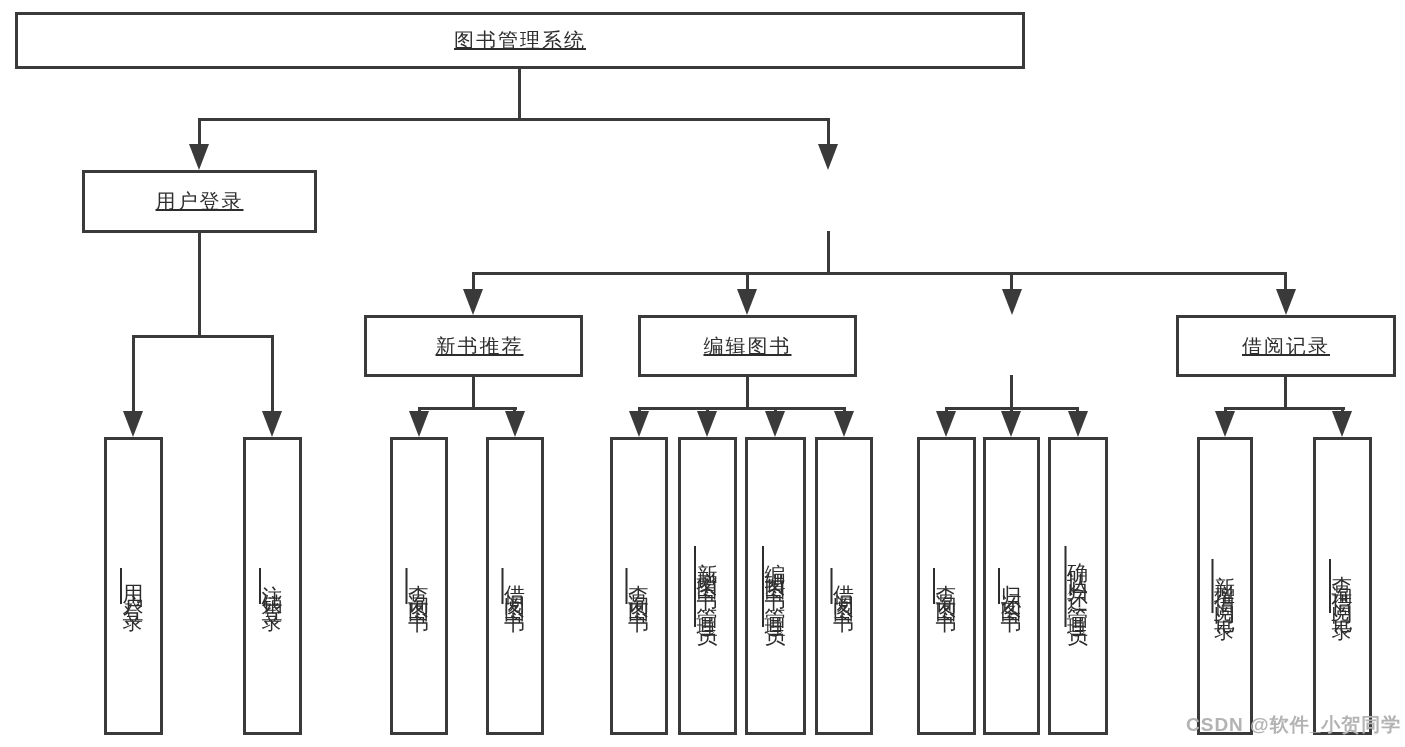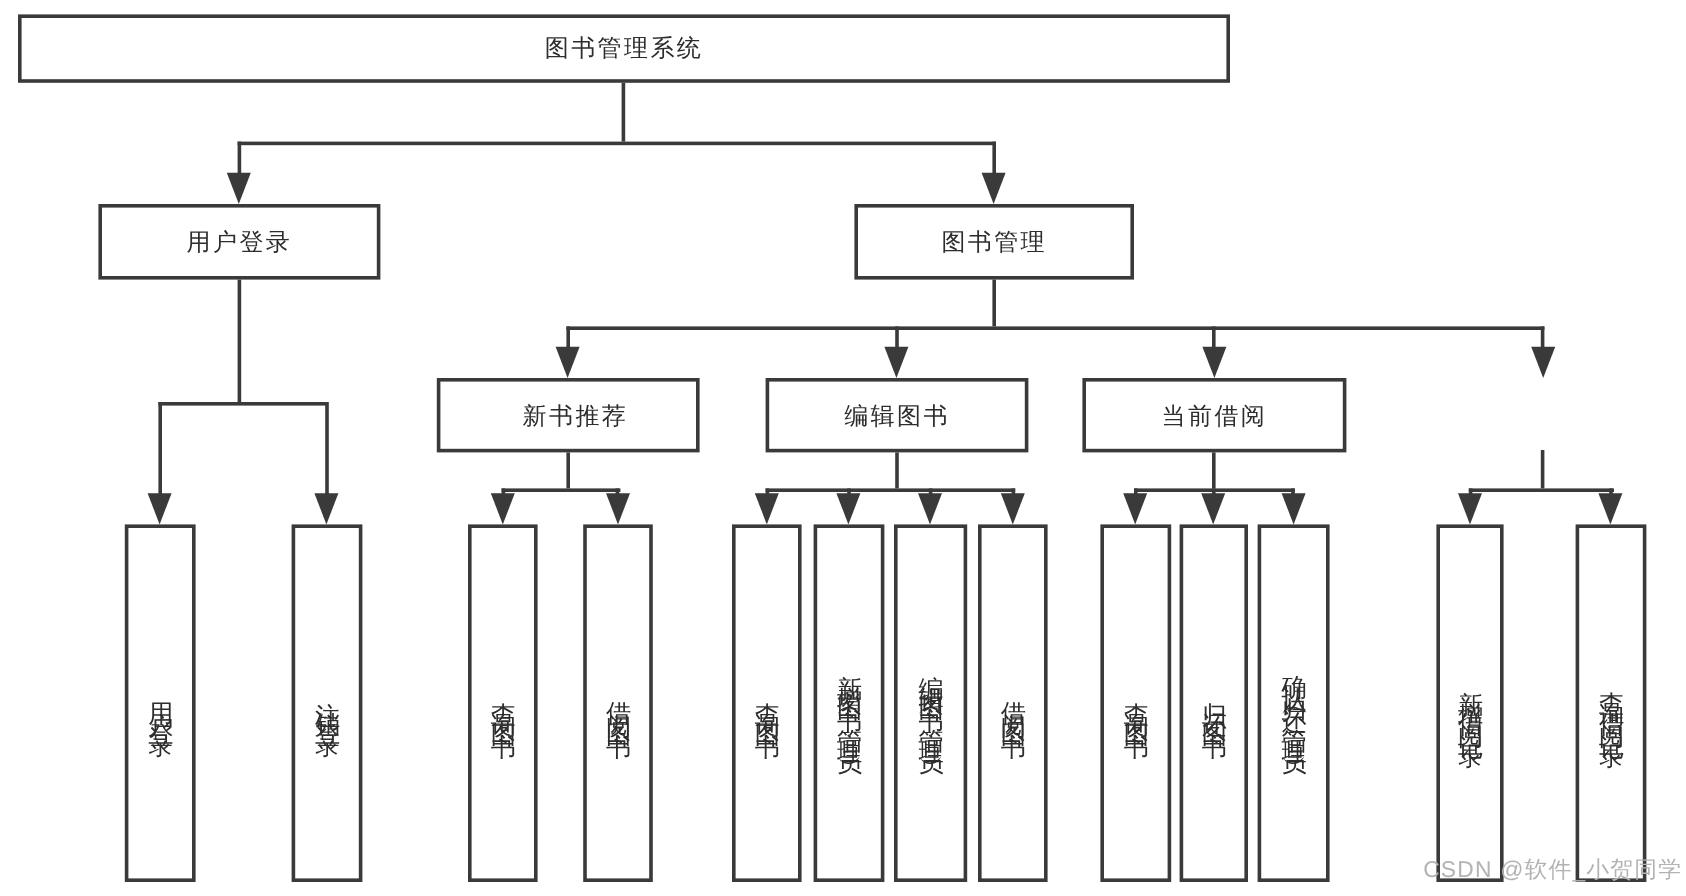--- a/index.html
+++ b/index.html
@@ -11,37 +11,37 @@
   #canvas{
     position:relative;width:1405px;height:747px;background:#fff;
     font-family:"Liberation Sans","DejaVu Sans",sans-serif;
     overflow:hidden;
   }
   .bx{
     position:absolute;box-sizing:border-box;background:#fff;
     border:3px solid var(--line);
     display:flex;align-items:center;justify-content:center;
     font-size:20px;color:var(--text);letter-spacing:2px;
-    z-index:2;white-space:nowrap;
+    z-index:2;white-space:nowrap;text-decoration:underline;
   }
   .vt{
     writing-mode:vertical-rl;text-orientation:mixed;
     font-size:21px;letter-spacing:9px;white-space:normal;
     line-height:1;
   }
   .hl{position:absolute;height:3px;background:var(--line);z-index:1;}
   .vl{position:absolute;width:3px;background:var(--line);z-index:1;}
   .ar{
     position:absolute;width:0;height:0;z-index:1;
     border-left:10px solid transparent;border-right:10px solid transparent;
     border-top:26px solid var(--line);
   }
   .wm{
     position:absolute;left:1186px;top:712px;z-index:3;
-    font-size:19px;font-weight:normal;color:var(--wm);letter-spacing:1px;
+    font-size:19px;font-weight:bold;color:var(--wm);letter-spacing:1px;
     white-space:nowrap;
   }
 </style>
 </head>
 <body>
 
 <div id="canvas">
 
   <div class="vl" style="left:518px;top:68px;height:50px;"></div>
   <div class="hl" style="left:198px;top:118px;width:632px;"></div>
@@ -98,25 +98,24 @@
   <div class="vl" style="left:1284px;top:375px;height:32px;"></div>
   <div class="hl" style="left:1224px;top:407px;width:121px;"></div>
   <div class="vl" style="left:1224px;top:407px;height:8px;"></div>
   <div class="ar" style="left:1215px;top:411px;"></div>
   <div class="vl" style="left:1341px;top:407px;height:8px;"></div>
   <div class="ar" style="left:1332px;top:411px;"></div>
 
   <div class="bx" style="left:15px;top:12px;width:1010px;height:57px;">图书管理系统</div>
 
   <div class="bx" style="left:82px;top:170px;width:235px;height:63px;">用户登录</div>
-  <div class="bx" style="left:712px;top:170px;width:233px;height:63px;">图书管理</div>
 
   <div class="bx" style="left:364px;top:315px;width:219px;height:62px;padding-left:12px;">新书推荐</div>
   <div class="bx" style="left:638px;top:315px;width:219px;height:62px;">编辑图书</div>
-  <div class="bx" style="left:902px;top:315px;width:220px;height:62px;">当前借阅</div>
+  <div class="bx" style="left:1176px;top:315px;width:220px;height:62px;">借阅记录</div>
 
   <div class="bx vt" style="left:104px;top:437px;width:59px;height:298px;">用户登录</div>
   <div class="bx vt" style="left:243px;top:437px;width:59px;height:298px;">注销登录</div>
 
   <div class="bx vt" style="left:390px;top:437px;width:58px;height:298px;">查询图书</div>
   <div class="bx vt" style="left:486px;top:437px;width:58px;height:298px;">借阅图书</div>
 
   <div class="bx vt" style="left:610px;top:437px;width:58px;height:298px;">查询图书</div>
   <div class="bx vt" style="left:678px;top:437px;width:59px;height:298px;">新增图书（管理员）</div>
   <div class="bx vt" style="left:745px;top:437px;width:61px;height:298px;">编辑图书（管理员）</div>

